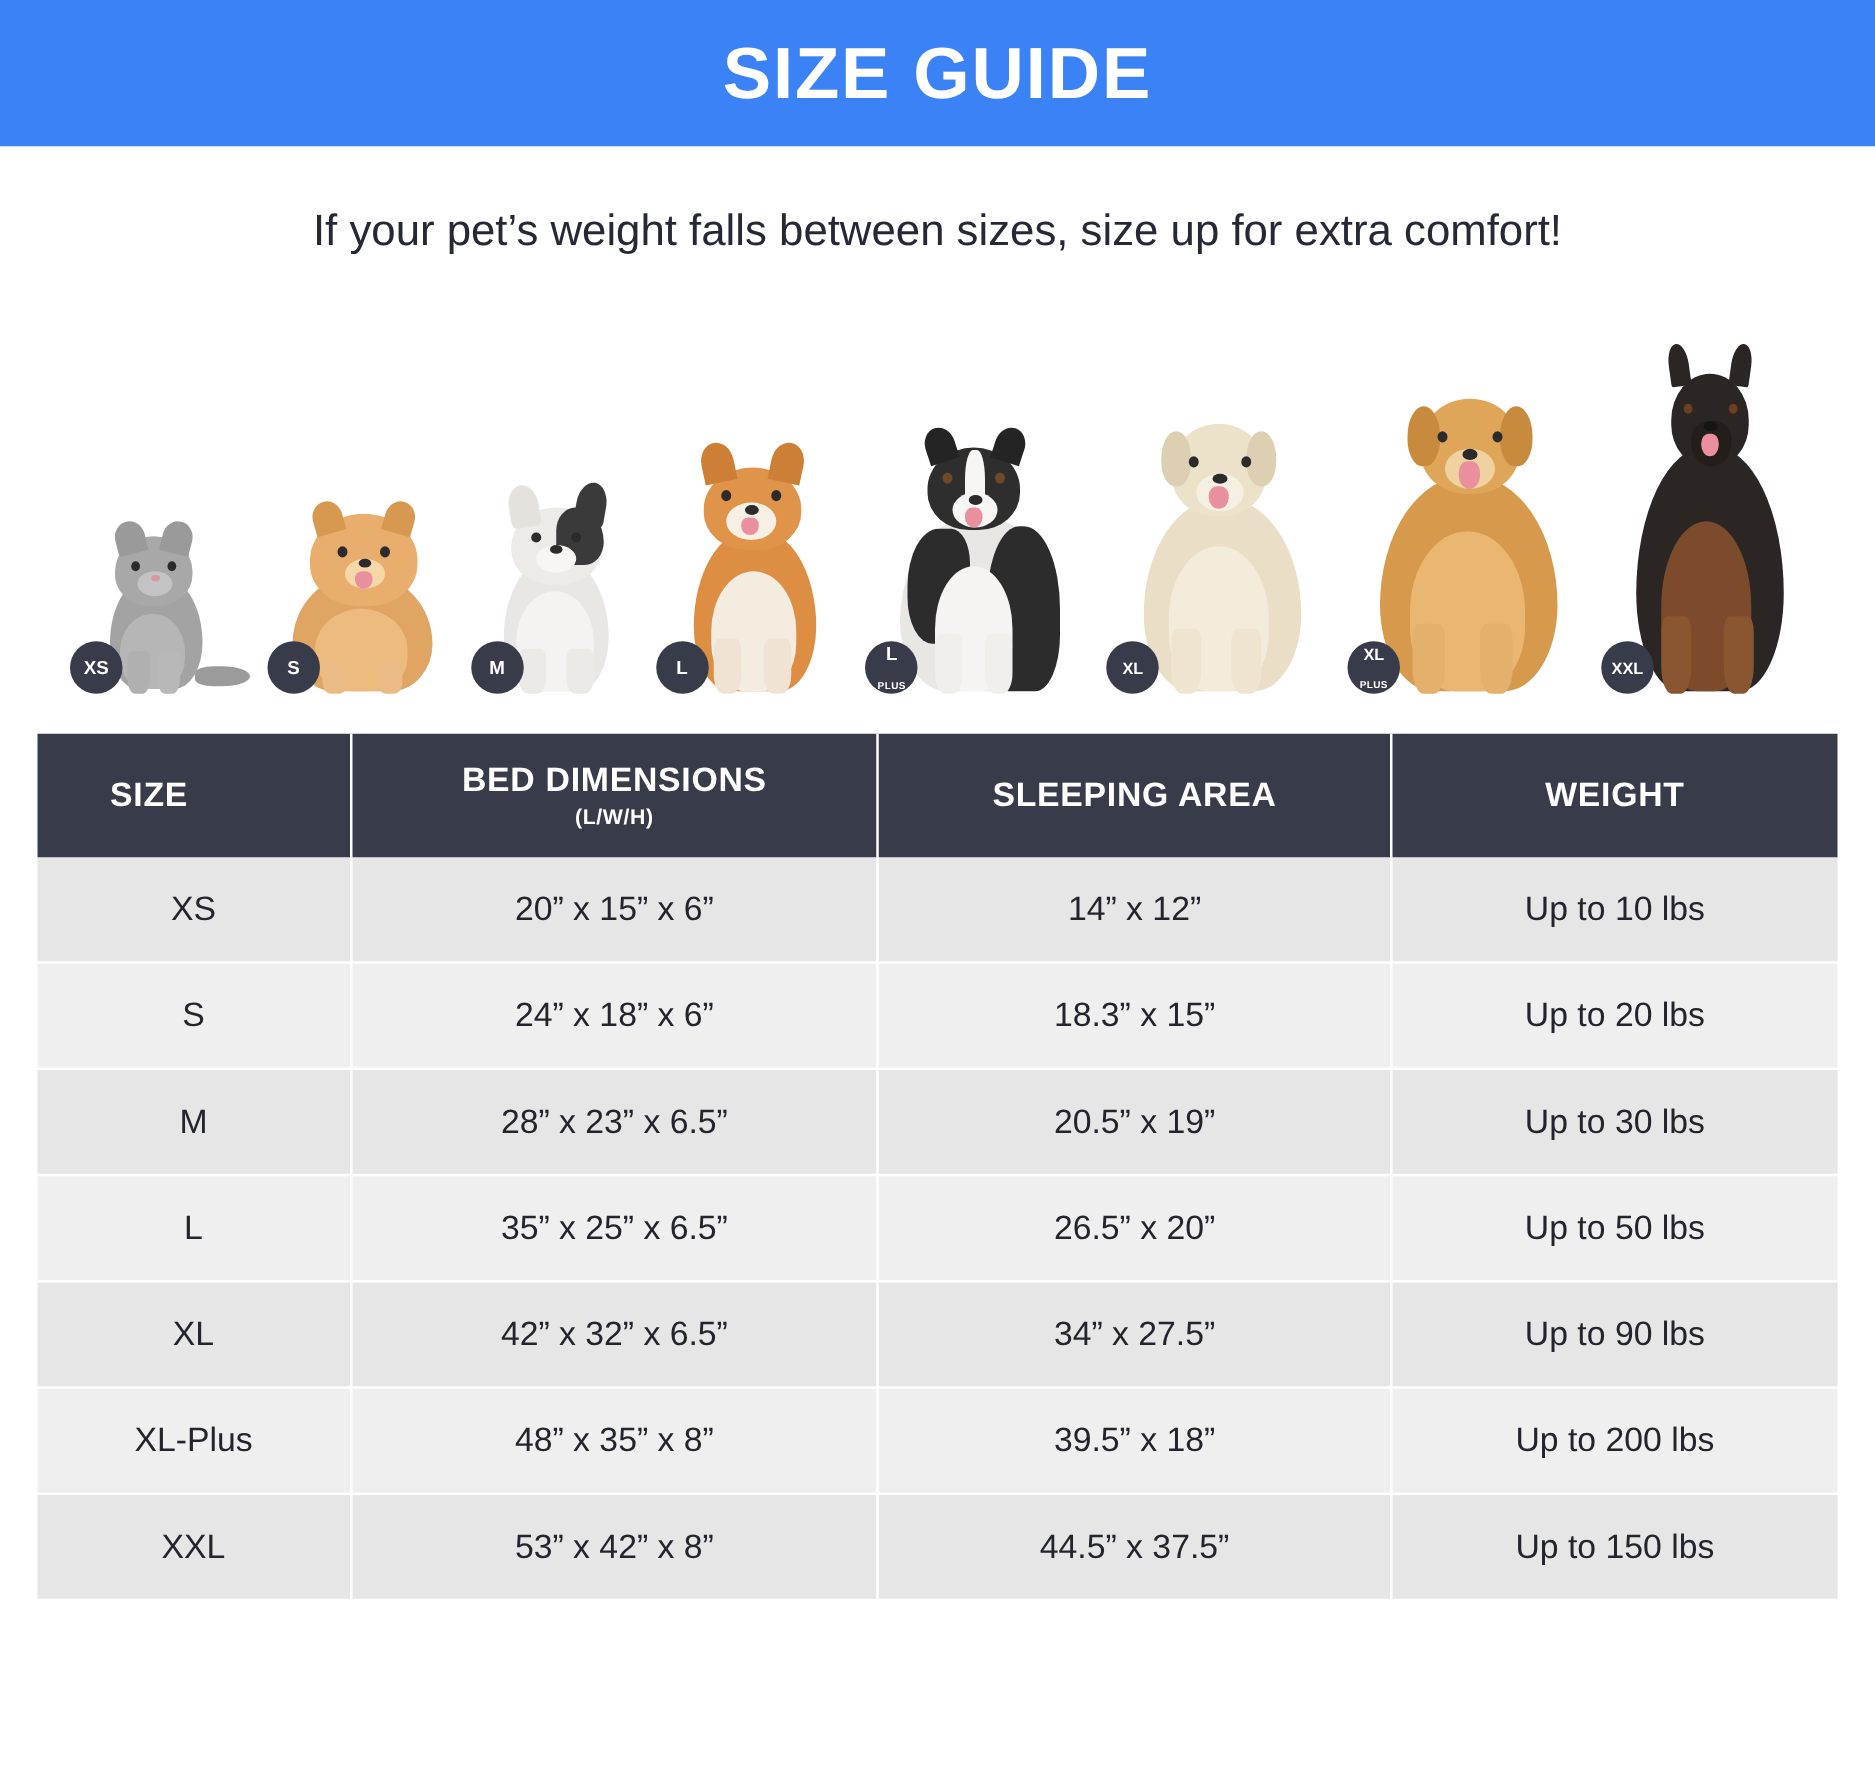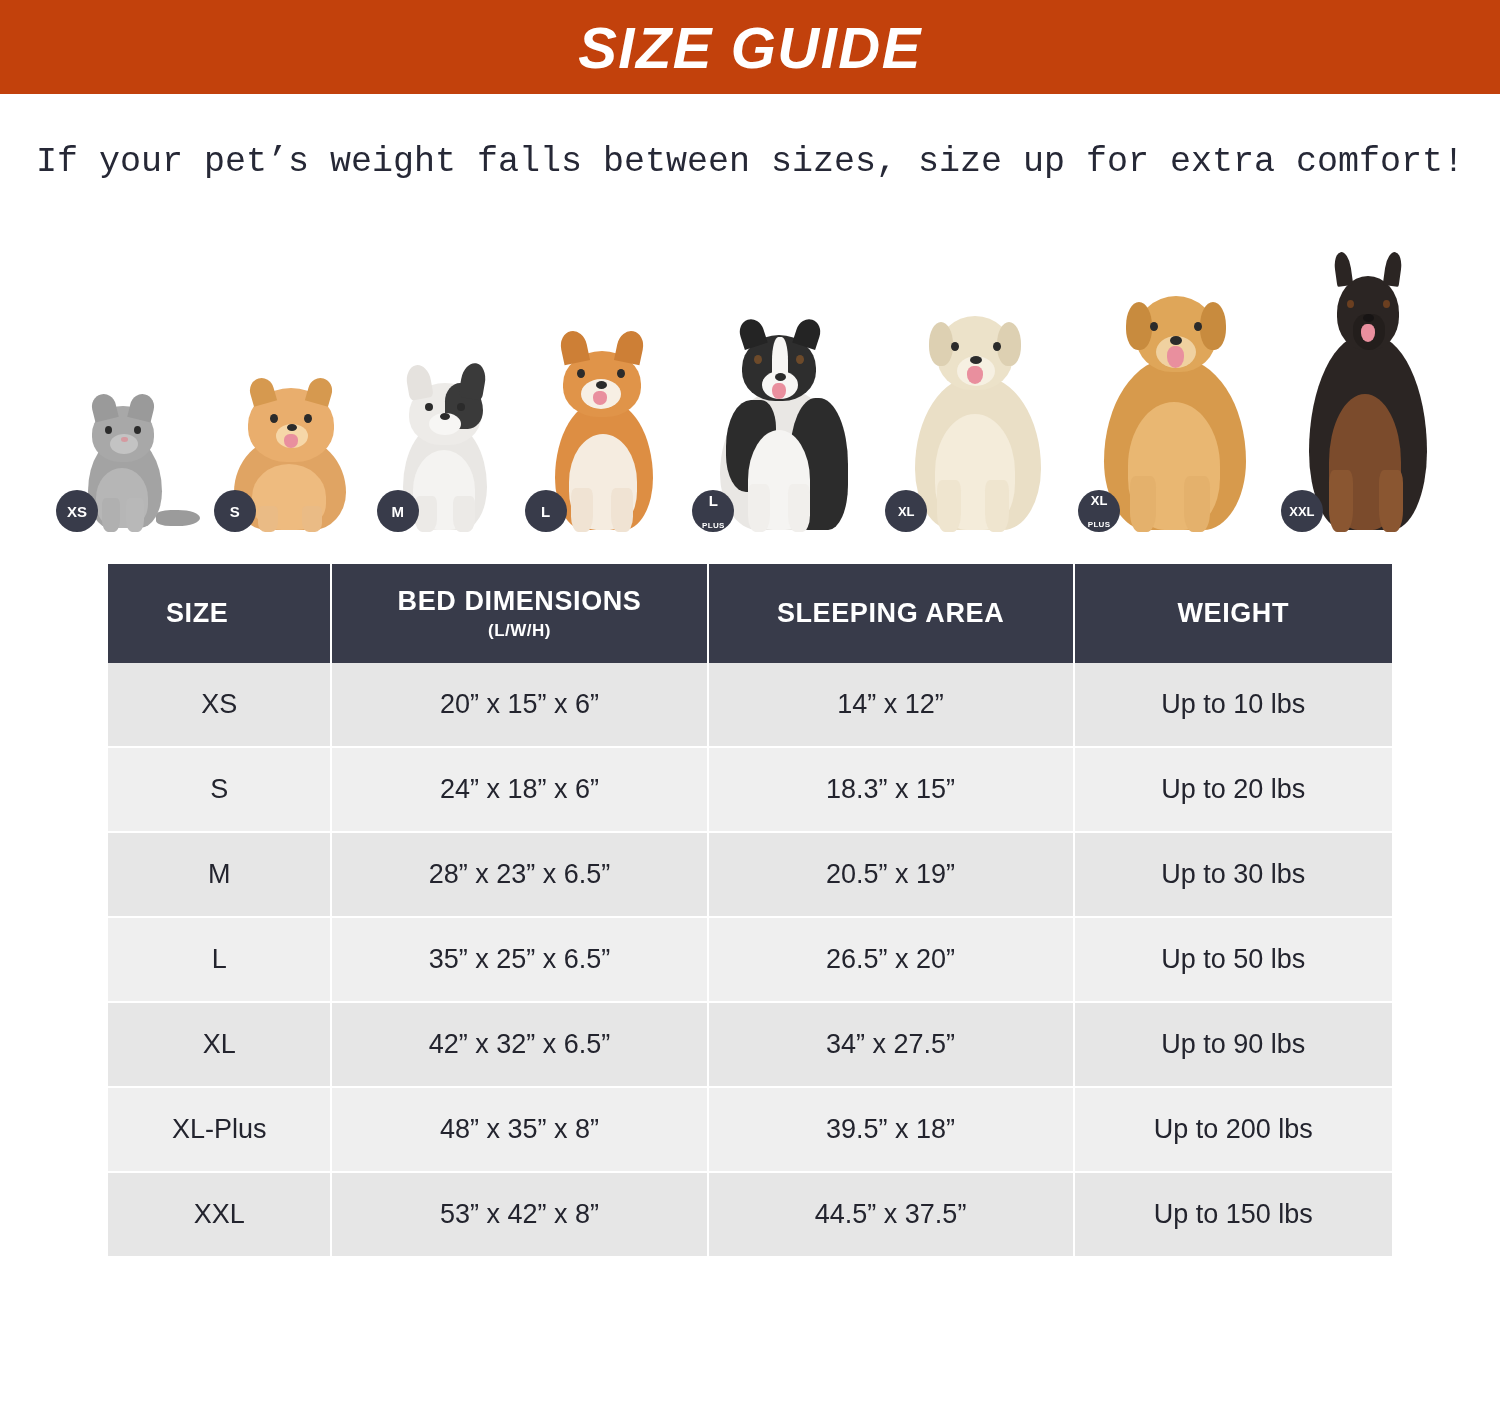--- a/index.html
+++ b/index.html
@@ -13,47 +13,45 @@
     height: 1416px;
     font-family: "Liberation Sans", sans-serif;
     color: #2a2d3a;
     overflow: hidden;
     position: relative;
   }
 
   
   .header-bar {
     width: 100%;
-    height: 94px;
-    background: #c2410c;
+    height: 117px;
+    background: #3b82f6;
     display: flex;
     align-items: center;
     justify-content: center;
-    font-style: italic;
   }
   .header-title {
     color: #ffffff;
     font-size: 58px;
     font-weight: bold;
     letter-spacing: 1.5px;
   }
 
   
   .subtitle-wrap {
     width: 100%;
     padding-top: 48px;
     display: flex;
     justify-content: center;
   }
   .subtitle {
     font-size: 35px;
     color: #262836;
     font-weight: 400;
     text-align: center;
-    font-family: Liberation Mono, monospace;
   }
 
   
   .pets-row {
     position: relative;
     width: 1440px;
     height: 320px;
     margin: 30px auto 0 auto;
     display: flex;
     align-items: flex-end;
@@ -129,21 +127,21 @@
     border-radius: 45% 45% 55% 55%;
     background: #e98f9e;
   }
   .chest {
     position: absolute;
     border-radius: 50% 50% 40% 40%;
   }
 
   
   .table-wrap {
-    width: 1284px;
+    width: 1440px;
     margin: 32px auto 0 auto;
   }
   table {
     width: 100%;
     border-collapse: collapse;
     table-layout: fixed;
   }
   thead th {
     background: #383b4a;
     color: #ffffff;

